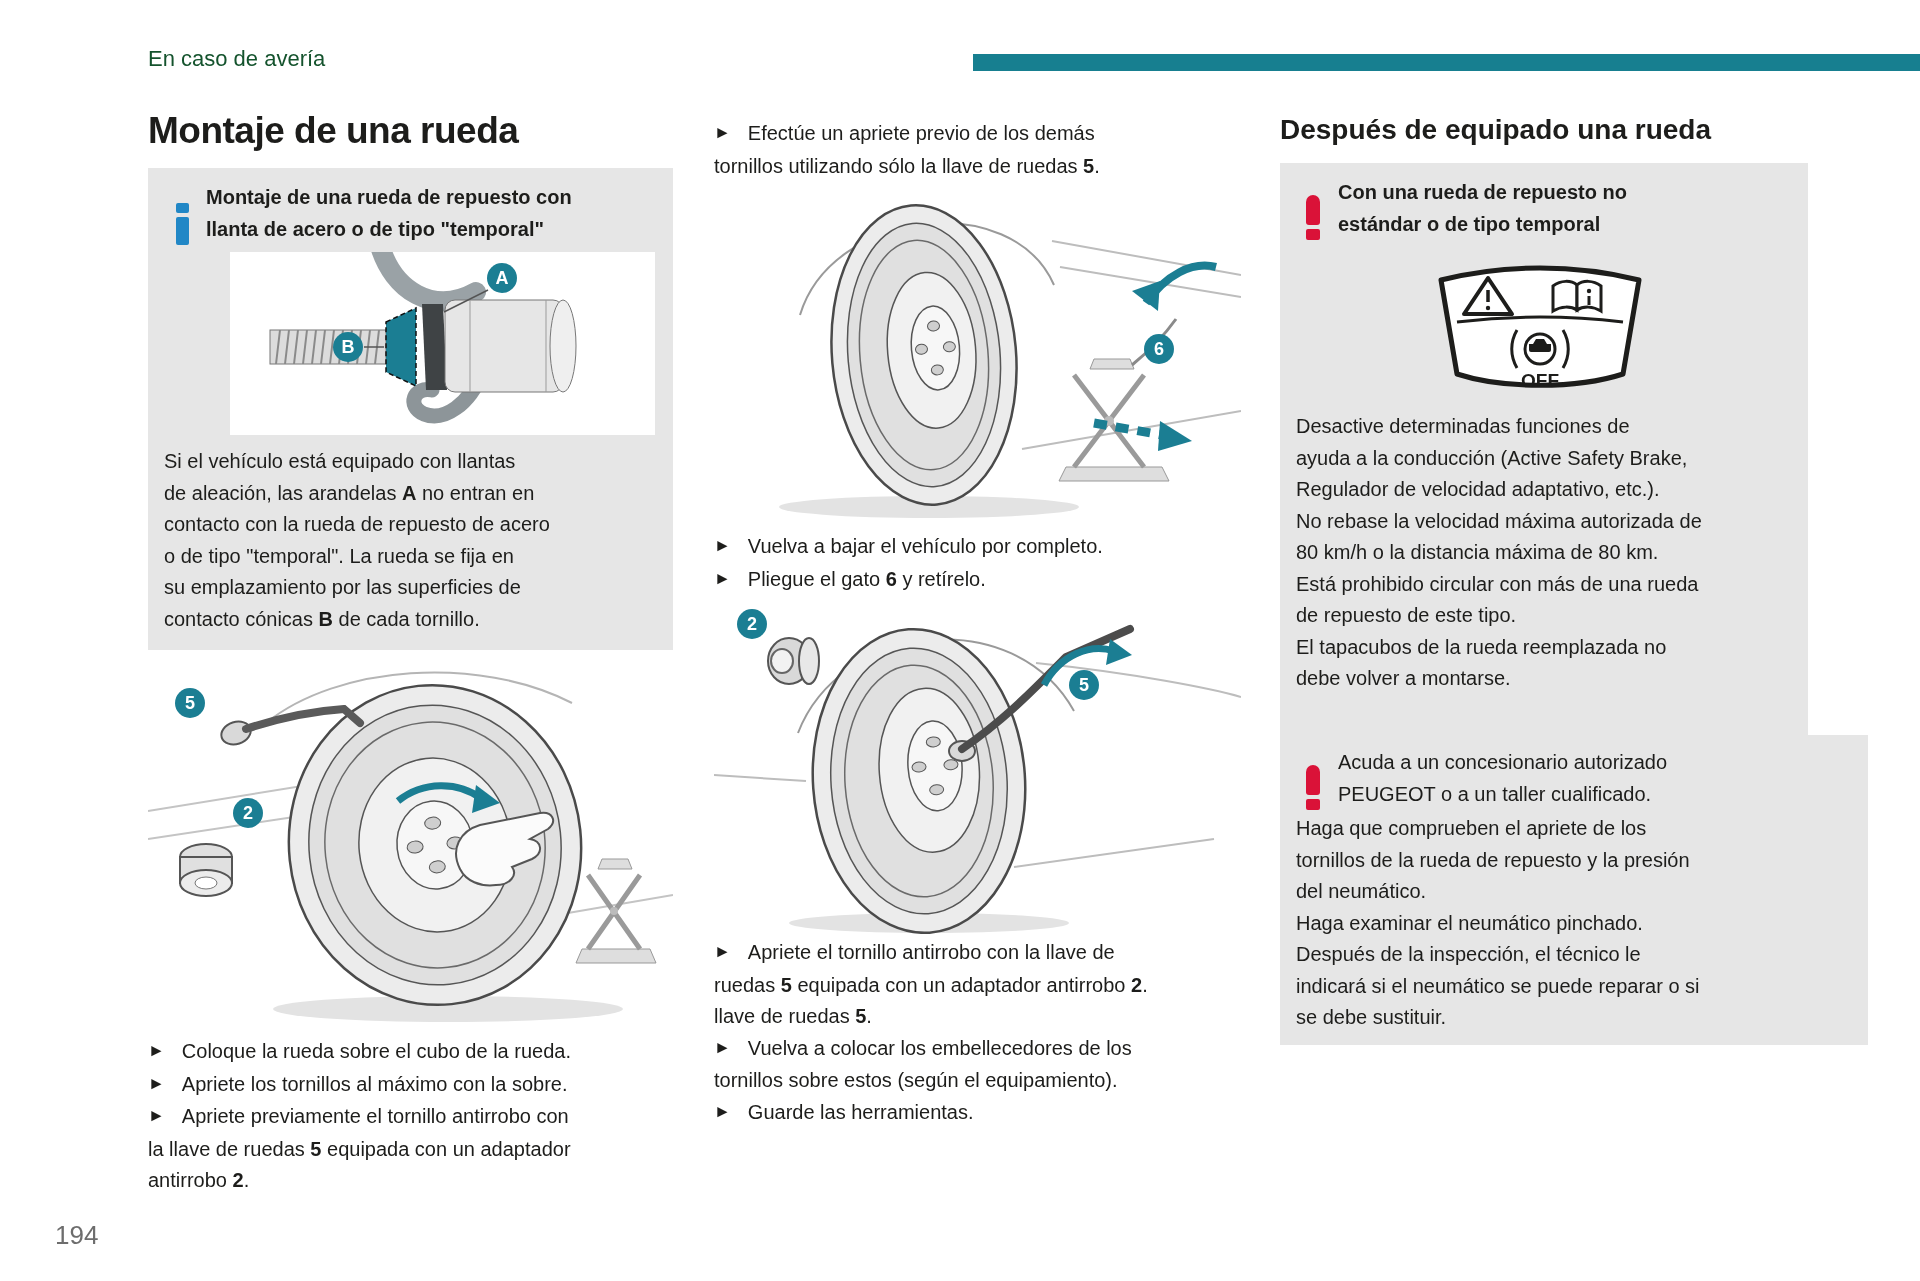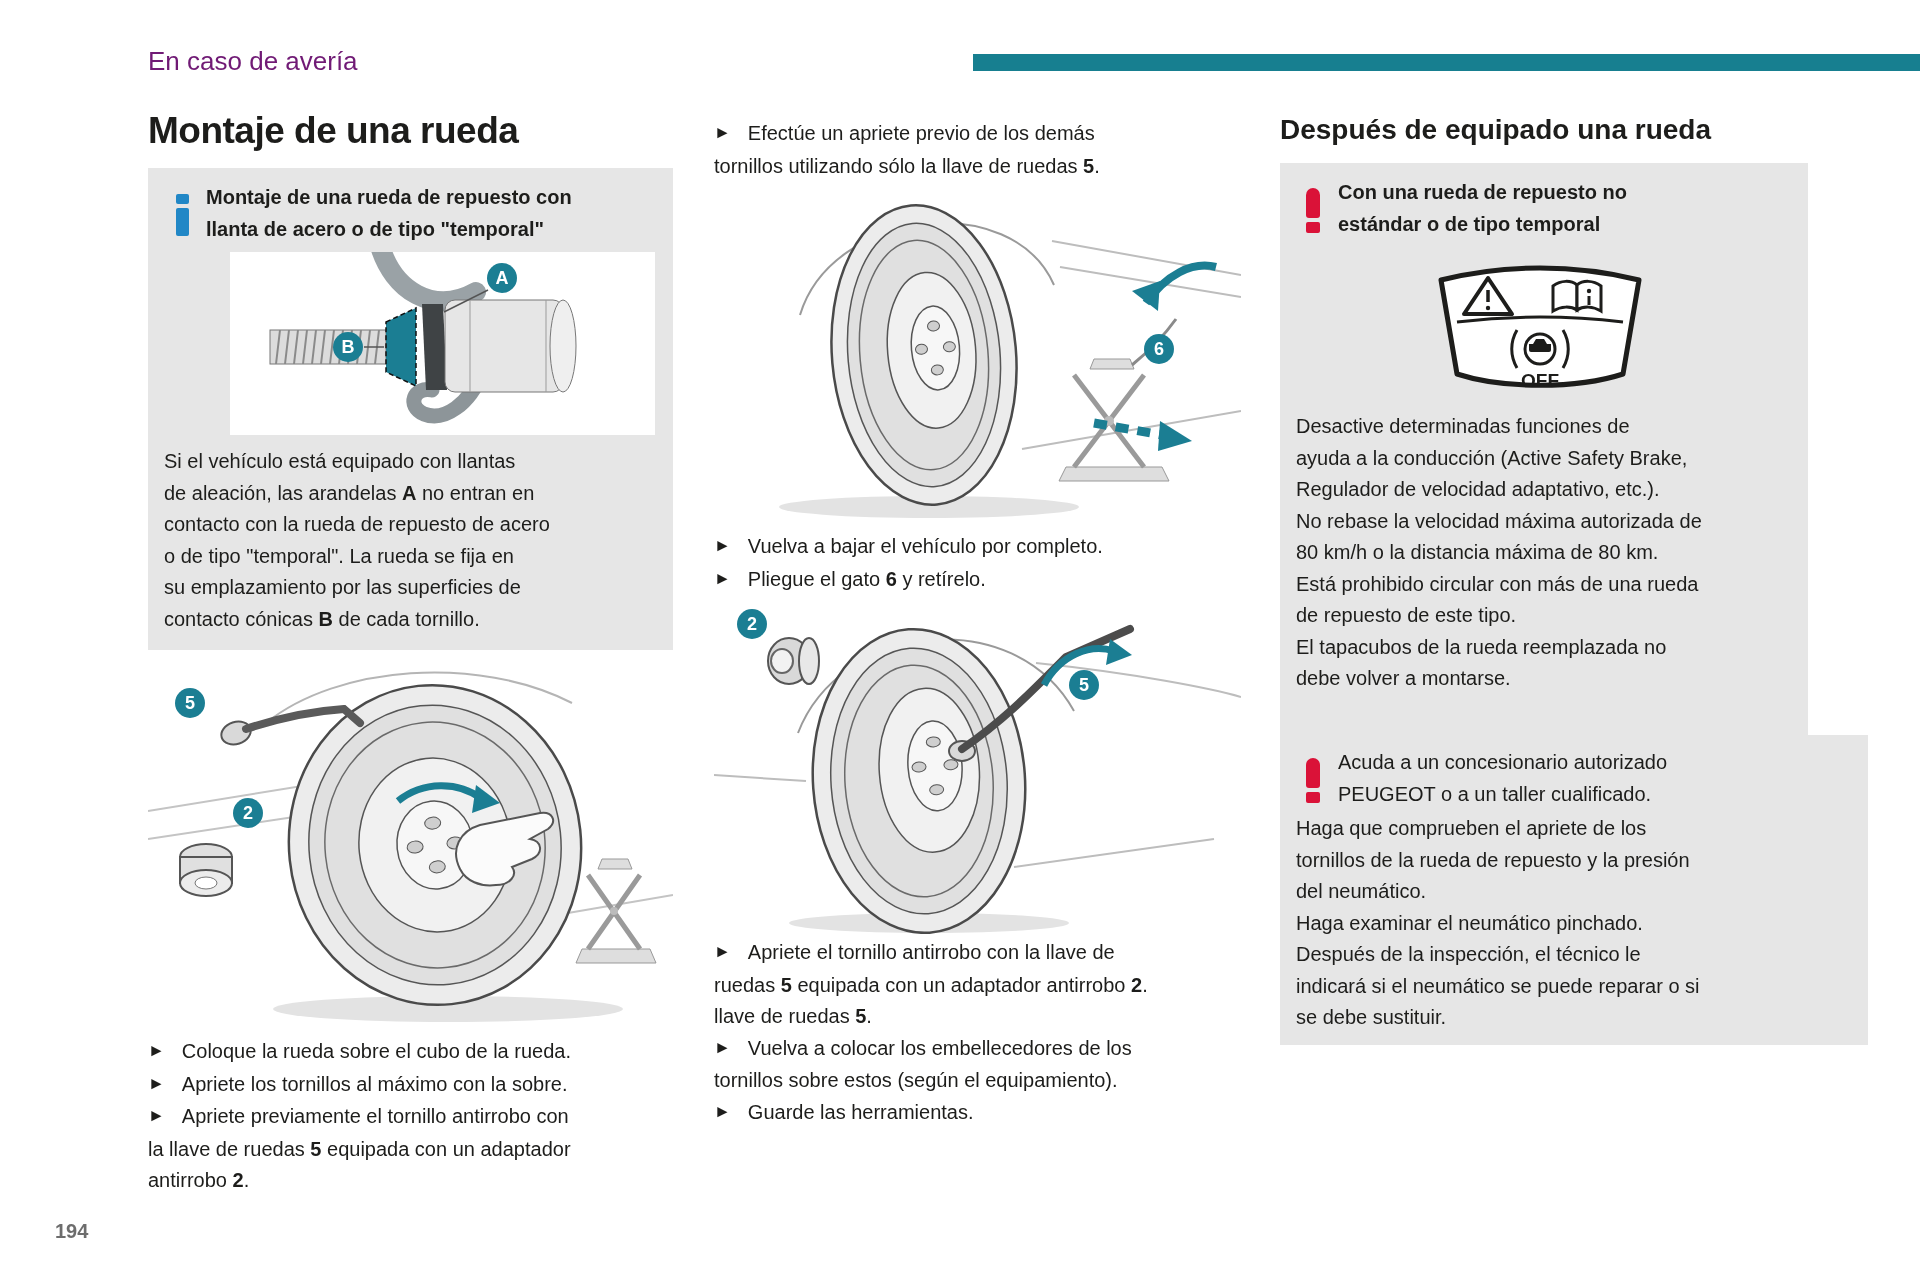--- a/index.html
+++ b/index.html
@@ -1,28 +1,28 @@
 <!DOCTYPE html>
 <html><head>
 <meta charset="utf-8">
 <style>
   *{margin:0;padding:0;box-sizing:border-box}
   html,body{background:#fff}
   body{width:1920px;height:1281px;position:relative;overflow:hidden;
        font-family:"Liberation Sans",sans-serif;color:#1d1d1b}
   
-  .section-label{position:absolute;left:148px;top:46px;font-size:26px;color:#701a75}
+  .section-label{position:absolute;left:148px;top:46px;font-size:22px;color:#14532d}
   .teal-bar{position:absolute;left:973px;top:54px;width:947px;height:17px;background:#177f90}
-  .page-number{position:absolute;left:55px;top:1220px;font-size:20px;font-weight:bold;color:#6d6d6d}
+  .page-number{position:absolute;left:55px;top:1220px;font-size:26px;font-weight:normal;color:#6d6d6d}
   
   .h1{position:absolute;left:148px;top:110px;font-size:37px;font-weight:bold;letter-spacing:-0.5px}
   .h2{position:absolute;left:1280px;top:114px;font-size:28px;font-weight:bold}
   
   .gbox{position:absolute;background:#e6e6e6}
-  .box-head{position:absolute;left:16px;top:14px;display:flex;align-items:center}
+  .box-head{position:absolute;left:16px;top:14px;display:flex;align-items:flex-end}
   .bh{font-size:20px;line-height:31.5px;font-weight:bold;white-space:nowrap}
   .bh.regular{font-weight:normal}
   
   .iicon,.excl{flex:0 0 42px;margin-top:3px}
   .iicon .dot{width:13px;height:10px;background:#2187c6;border-radius:2px;margin-left:12px}
   .iicon .bar{width:13px;height:28px;background:#2187c6;border-radius:2px;margin:4px 0 0 12px}
   .excl .bar{width:14px;height:30px;background:#da1238;border-radius:7px 7px 3px 3px;margin-left:10px}
   .excl .dot{width:14px;height:11px;background:#da1238;border-radius:2px;margin:4px 0 0 10px}
   
   .tl{font-size:20px;line-height:31.5px;white-space:nowrap}

